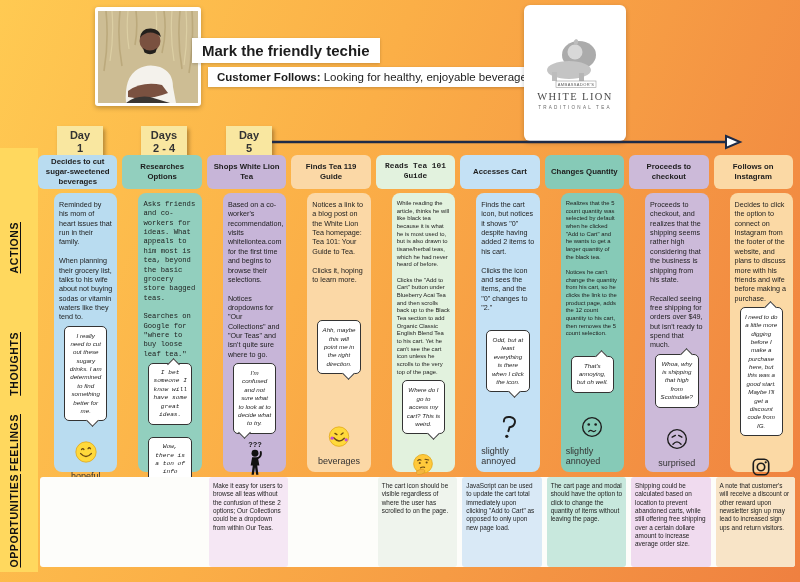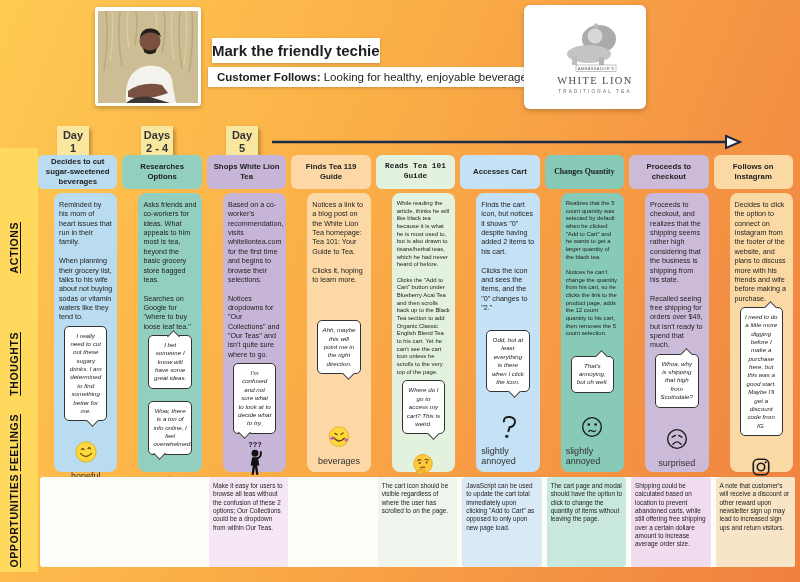--- a/index.html
+++ b/index.html
@@ -2,29 +2,29 @@
 <html><head>
 <meta charset="utf-8">
 <style>
   html,body{margin:0;padding:0;}
   .board{position:relative;width:800px;height:582px;overflow:hidden;
     background:linear-gradient(112deg,#ffca52 0%,#fbaf47 40%,#ef8040 100%);
     font-family:"Liberation Sans",sans-serif;color:#1d1d1d;}
   
   .photo-card{position:absolute;left:95px;top:7px;width:106px;height:99px;background:#fff;border-radius:3px;
     box-shadow:0 2px 5px rgba(0,0,0,.25);display:flex;align-items:center;justify-content:center;}
-  .title-card{position:absolute;left:212px;top:38px;background:#fff;padding:4px 0;font-size:15px;font-weight:bold;
+  .title-card{position:absolute;left:192px;top:38px;background:#fff;padding:4px 10px;font-size:15px;font-weight:bold;
     box-shadow:0 1px 3px rgba(0,0,0,.2);}
   .subtitle-card{position:absolute;left:208px;top:67px;background:#fff;padding:4px 9px;font-size:11.5px;
     box-shadow:0 1px 3px rgba(0,0,0,.2);white-space:nowrap;}
   .subtitle-card b{font-weight:bold;}
-  .logo-card{position:absolute;left:524px;top:5px;width:102px;height:104px;background:#fff;border-radius:6px;
-    box-shadow:0 2px 5px rgba(0,0,0,.22);display:flex;align-items:center;justify-content:center;padding-left:20px;}
-  
-  .sticky{position:absolute;top:126px;width:32px;height:32px;background:#f9e7a0;box-shadow:2px 3px 4px rgba(0,0,0,.3);
+  .logo-card{position:absolute;left:524px;top:5px;width:102px;height:136px;background:#fff;border-radius:6px;
+    box-shadow:0 2px 5px rgba(0,0,0,.22);display:flex;align-items:center;justify-content:center;}
+  
+  .sticky{position:absolute;top:126px;width:46px;height:32px;background:#f9e7a0;box-shadow:2px 3px 4px rgba(0,0,0,.3);
     display:flex;flex-direction:column;align-items:center;justify-content:center;font-weight:bold;font-size:11px;line-height:1.2;color:#333;}
   .arrow-svg{position:absolute;left:268px;top:134px;}
   
   .left-strip{position:absolute;left:0;top:148px;width:38px;height:424px;background:#ffd85e;}
   .rlabel{position:absolute;left:8px;writing-mode:vertical-rl;transform:rotate(180deg);
     font-weight:bold;font-size:10.5px;letter-spacing:.6px;text-decoration:underline;color:#111;}
   
   .cols{position:absolute;left:38px;top:155px;width:755px;display:flex;gap:5px;}
   .col{flex:1;min-width:0;display:flex;flex-direction:column;}
   .stage{height:34px;border-radius:6px;display:flex;align-items:center;justify-content:center;text-align:center;
@@ -147,21 +147,21 @@
               <path d="M9.5 18 q6.5 7 13 0" stroke="#6b4a12" stroke-width="1.8" fill="none" stroke-linecap="round"></path>
             </svg>
           </span>
           <div class="flabel">hopeful</div>
         </div>
       </div>
     </div>
 
     <div class="col">
       <div class="stage" style="background: rgb(146, 207, 190);">Researches Options</div>
-      <div class="cbody" style="background: rgb(146, 207, 190);">
+      <div class="cbody" style="background: rgb(146, 207, 190); font-family: Liberation Mono, monospace;">
         <div class="actions">Asks friends and co-workers for ideas. What appeals to him most is tea, beyond the basic grocery store bagged teas.
 
 Searches on Google for "where to buy loose leaf tea."</div>
         <div class="tzone">
           <div class="bubble tail-t t-mid">I bet someone I know will have some great ideas.</div>
           <div class="bubble tail-b t-left">Wow, there is a ton of info online, I feel overwhelmed!</div>
         </div>
         <div class="fzone">
           <span>
             <svg viewBox="0 0 32 32" width="26" height="26">
@@ -263,21 +263,21 @@
               <path d="M10 10 q-1 -6.5 7 -6.5 q7.5 0.5 6.5 7 q-0.8 4.5 -5.5 5.5 l-0.8 5" fill="none" stroke="#1d1d1d" stroke-width="2.4" stroke-linecap="round" transform="rotate(8 16 16)"></path>
               <circle cx="14.5" cy="27.5" r="2" fill="#1d1d1d"></circle>
             </svg>
           </span>
           <div class="flabel">slightly annoyed</div>
         </div>
       </div>
     </div>
 
     <div class="col">
-      <div class="stage" style="background: rgb(134, 202, 183); font-family: Liberation Serif, serif;">Changes Quantity</div>
+      <div class="stage" style="background: rgb(134, 202, 183);">Changes Quantity</div>
       <div class="cbody" style="background: rgb(134, 202, 183);">
         <div class="actions f-xs">Realizes that the 5 count quantity was selected by default when he clicked "Add to Cart" and he wants to get a larger quantity of the black tea.
 
 Notices he can't change the quantity from his cart, so he clicks the link to the product page, adds the 12 count quantity to his cart, then removes the 5 count selection.</div>
         <div class="tzone">
           <div class="bubble tail-t t-right">That's annoying, but oh well.</div>
         </div>
         <div class="fzone">
           <span>
             <svg viewBox="0 0 32 32" width="26" height="26">

